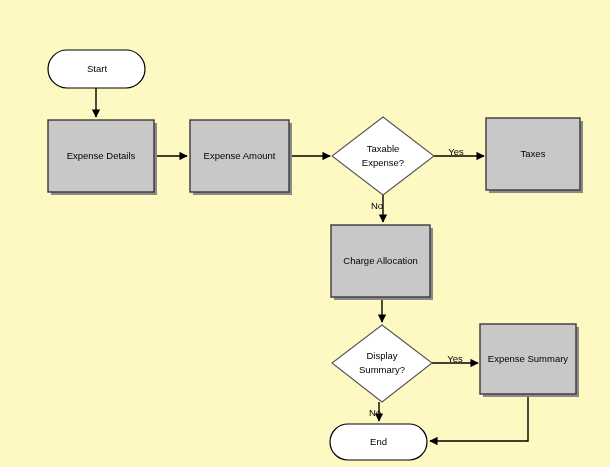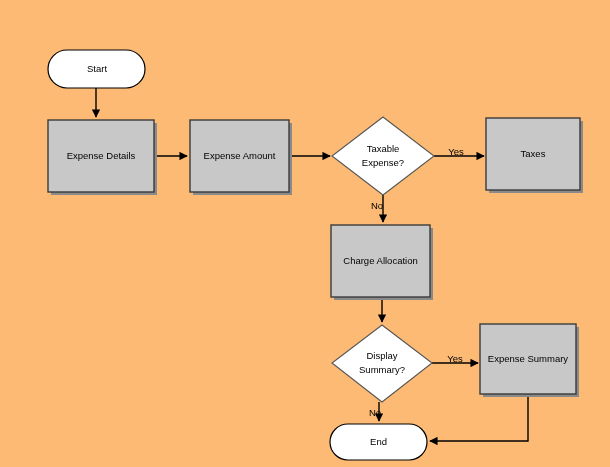--- a/index.html
+++ b/index.html
@@ -10,21 +10,21 @@
   body {
     width: 610px;
     height: 467px;
     font-family: "Liberation Sans", sans-serif;
     overflow: hidden;
   }
   #canvas {
     position: relative;
     width: 610px;
     height: 467px;
-    background: #fdba74;
+    background: #fef9c3;
   }
   #flow-svg {
     position: absolute;
     left: 0;
     top: 0;
     width: 610px;
     height: 467px;
   }
   .node-label {
     font-family: "Liberation Sans", sans-serif;

